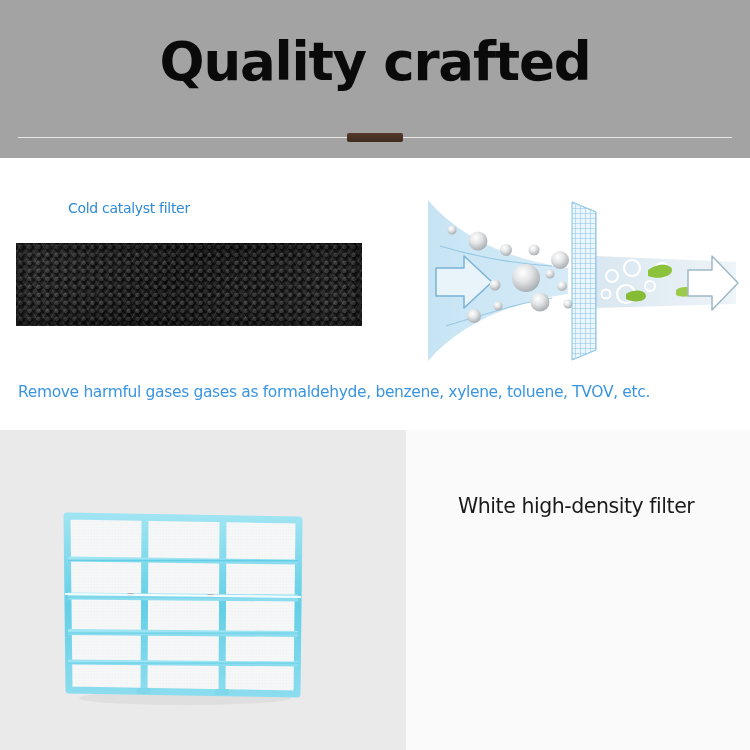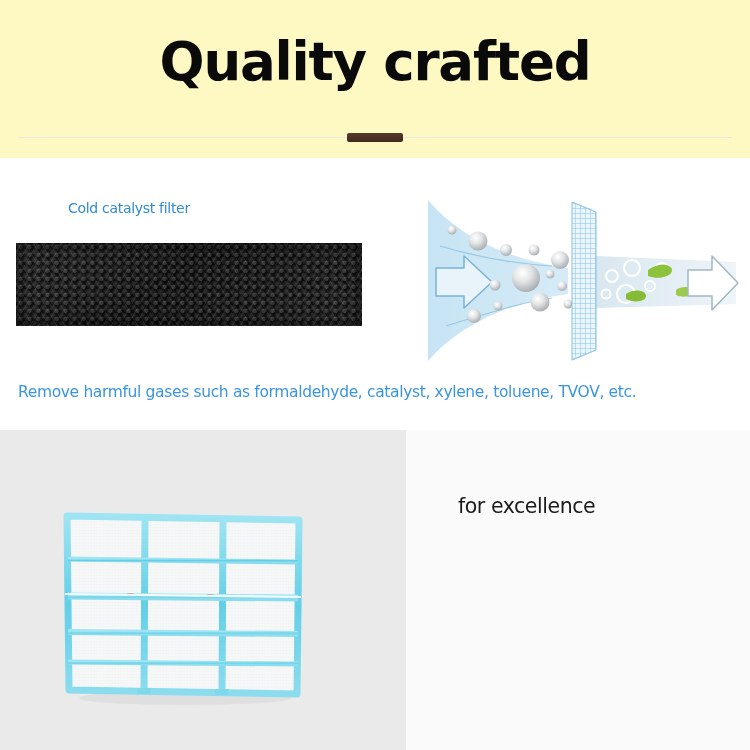--- a/index.html
+++ b/index.html
@@ -13,21 +13,21 @@
     font-family: "Liberation Sans", sans-serif;
     overflow: hidden;
     position: relative;
   }
 
   
   .header {
     position: absolute;
     left: 0; top: 0;
     width: 750px; height: 158px;
-    background: #fef9c3;
+    background: #a3a3a3;
     overflow: hidden;
   }
   .header-title {
     position: absolute;
     left: 0; top: 34px;
     width: 750px;
     text-align: center;
     font-family: "DejaVu Sans", sans-serif;
     font-size: 53px;
     font-weight: bold;
@@ -219,21 +219,21 @@
       <circle cx="262" cy="72" r="7" fill="none" stroke="#ffffff" stroke-width="2"></circle>
 
       <path d="M248 72 C 258 64, 272 66, 272 72 C 272 79, 258 82, 248 78 Z" fill="#8dc23c"></path>
       <path d="M226 96 C 234 90, 246 92, 246 98 C 246 104, 233 105, 226 101 Z" fill="#86bb36"></path>
       <path d="M276 92 C 283 87, 292 89, 292 94 C 292 99, 282 100, 276 97 Z" fill="#9ccb4c"></path>
 
       <path d="M288 72 L312 72 L312 58 L338 85 L312 112 L312 98 L288 98 Z" fill="#ffffff" stroke="#9fb8c6" stroke-width="1.5" stroke-linejoin="round"></path>
     </svg>
   </div>
 
-  <div class="sec1-caption">Remove harmful gases such as formaldehyde, catalyst, xylene, toluene, TVOV, etc.</div>
+  <div class="sec1-caption">Remove harmful gases gases as formaldehyde, benzene, xylene, toluene, TVOV, etc.</div>
 </div>
 
 <div class="sec2">
 
   <div class="sec2-left">
     <div class="white-filter">
       <svg width="255" height="195" viewBox="0 0 255 195" xmlns="http://www.w3.org/2000/svg">
         <defs>
           <linearGradient id="meshPanel" x1="0" y1="0" x2="0.4" y2="1">
             <stop offset="0%" stop-color="#ffffff"></stop>
@@ -273,16 +273,16 @@
 
         <rect x="82" y="178" width="14" height="6" rx="2" fill="#7fd8ea"></rect>
         <rect x="160" y="179" width="14" height="6" rx="2" fill="#7fd8ea"></rect>
 
         <path d="M10 84 L246 87" stroke="#ffffff" stroke-width="2.2" opacity="0.9"></path>
       </svg>
     </div>
   </div>
 
   <div class="sec2-title">
-    <div>for excellence</div>
+    <div>White high-density filter</div>
   </div>
 
 </div>
 
 </body></html>

